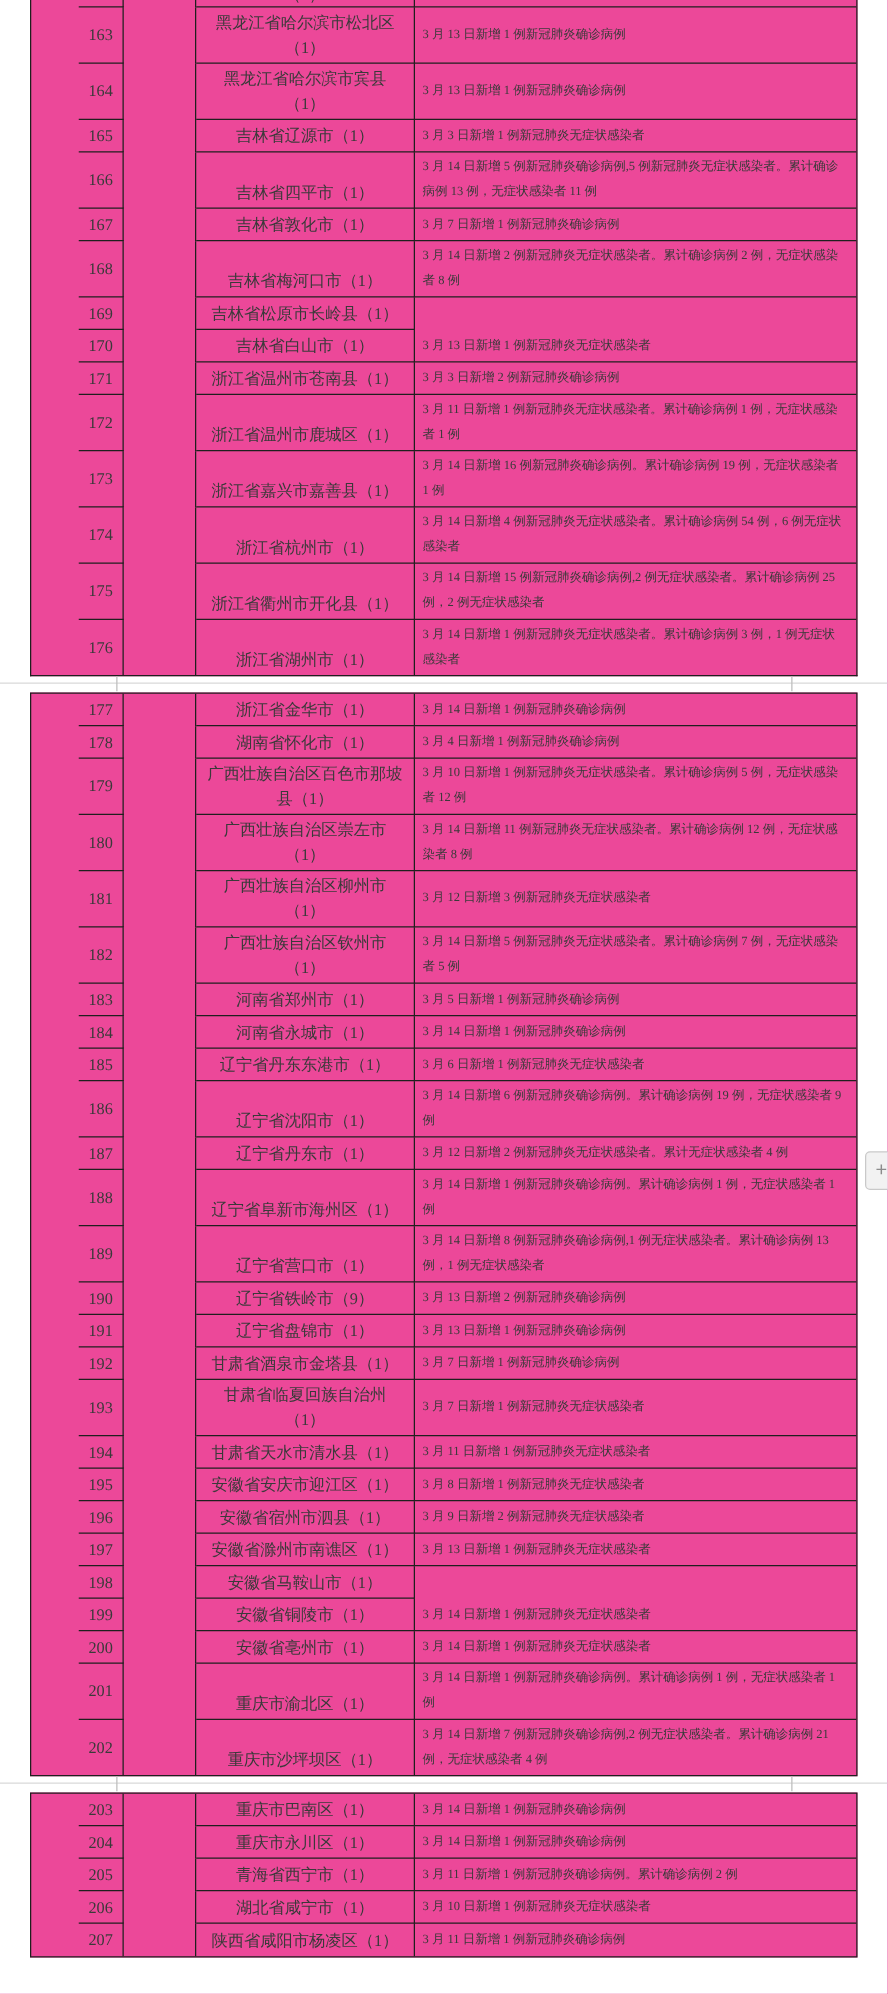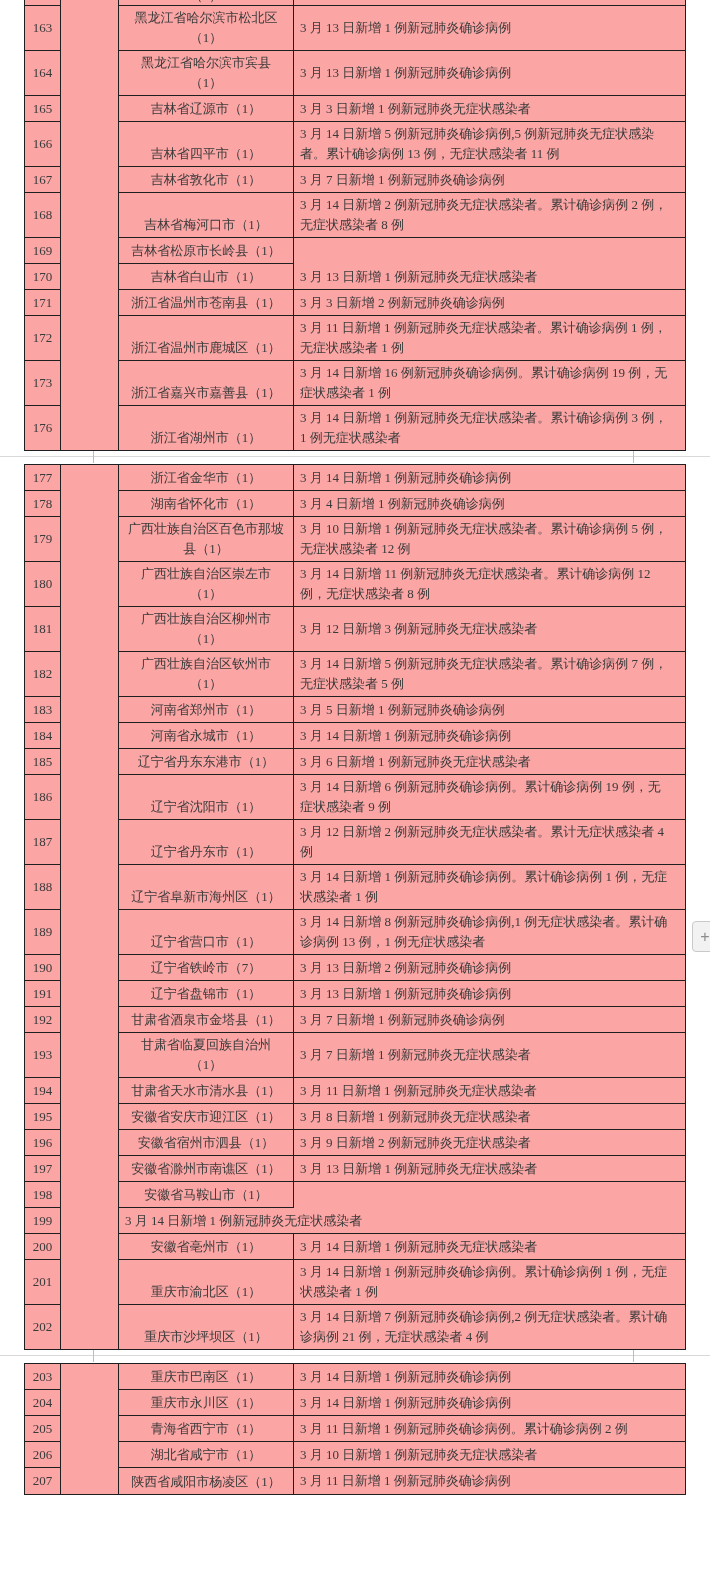--- a/index.html
+++ b/index.html
@@ -12,31 +12,31 @@
     --btn-fg:#8c8c8c;
   }
   *{box-sizing:border-box;}
   html,body{margin:0;padding:0;}
   body{
     width:710px;height:1595px;overflow:hidden;position:relative;
     background:#ffffff;color:var(--text);
     font-family:"Liberation Serif","DejaVu Serif",serif;
   }
   .doc{position:absolute;top:0;left:24px;width:662px;}
-  .tbl{border:1px solid var(--table-border);width:662px;background:#fca5a5;}
+  .tbl{border:1px solid var(--table-border);width:662px;background:#ec4899;padding-left:38px;}
   .tbl.no-top{border-top:none;}
   .row{display:flex;align-items:stretch;min-height:26px;}
   .c-num{flex:0 0 36px;width:36px;border-right:1px solid var(--table-border);
     display:flex;align-items:center;justify-content:center;font-size:13px;}
   .c-gap{flex:0 0 58px;width:58px;border-right:1px solid var(--table-border);}
   .c-loc{flex:0 0 175px;width:175px;border-right:1px solid var(--table-border);
     display:flex;align-items:flex-end;justify-content:center;text-align:center;
     padding:2px 8px;font-size:13px;line-height:20px;}
   .c-desc{flex:1 1 auto;display:flex;align-items:center;
-    padding:2px 12px 2px 6px;font-size:13px;line-height:20px;}
+    padding:2px 12px 2px 6px;font-size:10px;line-height:20px;}
   .c-num,.c-loc,.c-desc{border-bottom:1px solid var(--table-border);}
   .row:last-child > .c-num,
   .row:last-child > .c-loc,
   .row:last-child > .c-desc{border-bottom:none;}
   .row.partial{min-height:0;height:6px;}
   .row.partial > div{overflow:hidden;}
   .row.partial .c-loc{position:relative;padding:0;}
   .row.partial .c-loc span{position:absolute;top:-14px;left:0;width:100%;
     text-align:center;line-height:20px;}
   .page-gap{position:relative;height:13px;width:710px;margin-left:-24px;}
@@ -189,20 +189,44 @@
         <div class="c-gap"></div>
         <div class="c-loc">
           <span>浙江省嘉兴市嘉善县（1）</span>
         </div>
         <div class="c-desc">
           <span>3 月 14 日新增 16 例新冠肺炎确诊病例。累计确诊病例 19 例，无症状感染者 1 例</span>
         </div>
       </div>
       <div class="row">
         <div class="c-num">
+          <span>174</span>
+        </div>
+        <div class="c-gap"></div>
+        <div class="c-loc">
+          <span>浙江省杭州市（1）</span>
+        </div>
+        <div class="c-desc">
+          <span>3 月 14 日新增 4 例新冠肺炎无症状感染者。累计确诊病例 54 例，6 例无症状感染者</span>
+        </div>
+      </div>
+      <div class="row">
+        <div class="c-num">
+          <span>175</span>
+        </div>
+        <div class="c-gap"></div>
+        <div class="c-loc">
+          <span>浙江省衢州市开化县（1）</span>
+        </div>
+        <div class="c-desc">
+          <span>3 月 14 日新增 15 例新冠肺炎确诊病例,2 例无症状感染者。累计确诊病例 25 例，2 例无症状感染者</span>
+        </div>
+      </div>
+      <div class="row">
+        <div class="c-num">
           <span>176</span>
         </div>
         <div class="c-gap"></div>
         <div class="c-loc">
           <span>浙江省湖州市（1）</span>
         </div>
         <div class="c-desc">
           <span>3 月 14 日新增 1 例新冠肺炎无症状感染者。累计确诊病例 3 例，1 例无症状感染者</span>
         </div>
       </div>
@@ -368,21 +392,21 @@
         <div class="c-desc">
           <span>3 月 14 日新增 8 例新冠肺炎确诊病例,1 例无症状感染者。累计确诊病例 13 例，1 例无症状感染者</span>
         </div>
       </div>
       <div class="row">
         <div class="c-num">
           <span>190</span>
         </div>
         <div class="c-gap"></div>
         <div class="c-loc">
-          <span>辽宁省铁岭市（7）</span>
+          <span>辽宁省铁岭市（9）</span>
         </div>
         <div class="c-desc">
           <span>3 月 13 日新增 2 例新冠肺炎确诊病例</span>
         </div>
       </div>
       <div class="row">
         <div class="c-num">
           <span>191</span>
         </div>
         <div class="c-gap"></div>
@@ -472,20 +496,23 @@
         <div class="c-gap"></div>
         <div class="c-loc">
           <span>安徽省马鞍山市（1）</span>
         </div>
       </div>
       <div class="row">
         <div class="c-num">
           <span>199</span>
         </div>
         <div class="c-gap"></div>
+        <div class="c-loc">
+          <span>安徽省铜陵市（1）</span>
+        </div>
         <div class="c-desc">
           <span>3 月 14 日新增 1 例新冠肺炎无症状感染者</span>
         </div>
       </div>
       <div class="row">
         <div class="c-num">
           <span>200</span>
         </div>
         <div class="c-gap"></div>
         <div class="c-loc">

